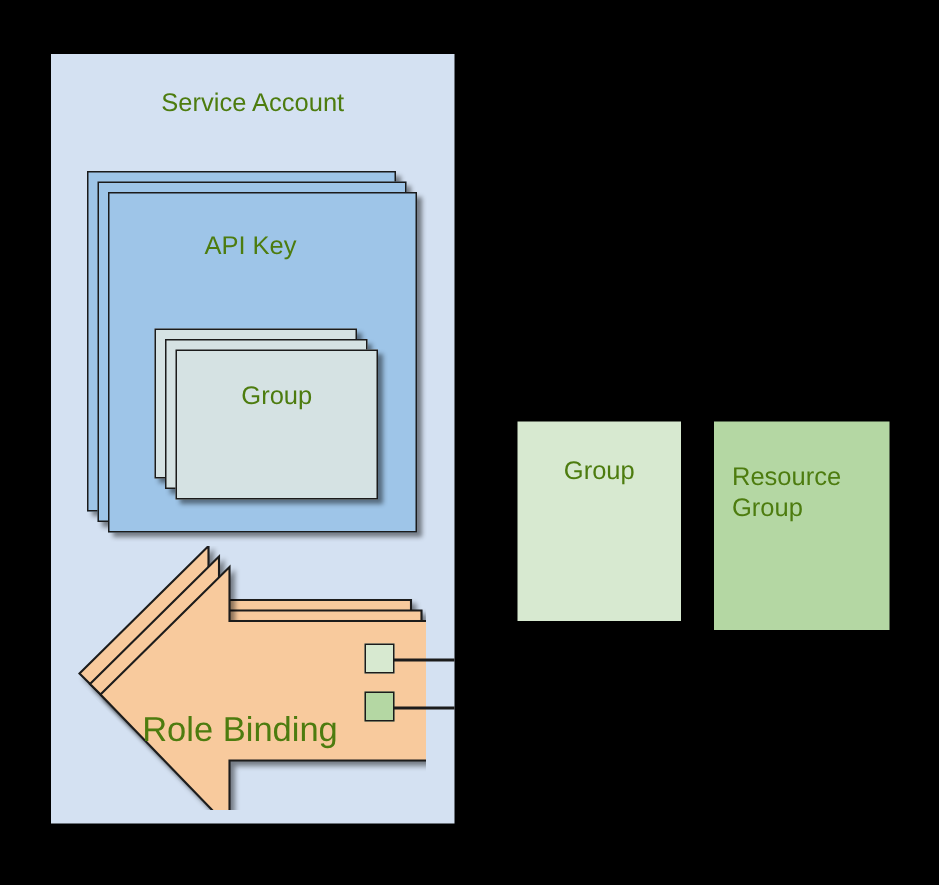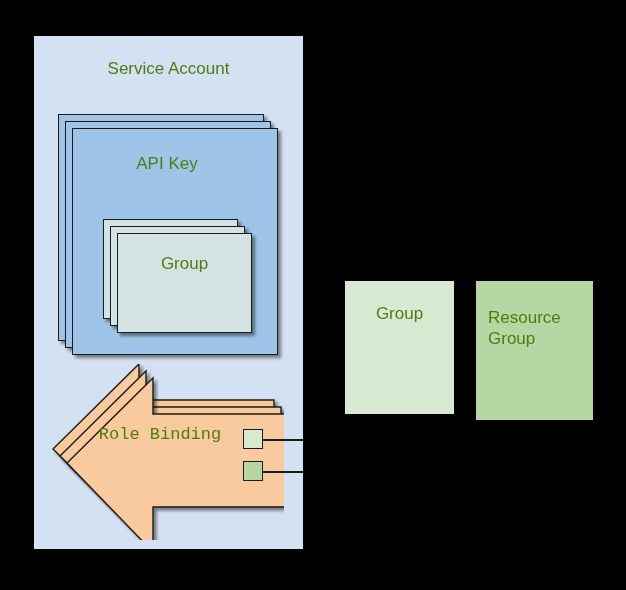--- a/index.html
+++ b/index.html
@@ -26,21 +26,21 @@
   #apikey-front{left:72px;top:128px;width:206px;height:227px;}
   #apikey-title{left:72px;top:153px;width:190px;font-size:17px;}
 
   
   .token{background:#D5E2E3;}
   #token-back2{left:103px;top:219px;width:135px;height:100px;}
   #token-back1{left:110px;top:226px;width:135px;height:100px;}
   #token-front{left:117px;top:233px;width:135px;height:100px;}
   #token-title{left:117px;top:253px;width:135px;font-size:17px;}
   #rb-stack{position:absolute;left:44px;top:364px;width:240px;height:176px;}
-  #rb-label{left:70px;top:424px;width:180px;font-size:17px;text-align:center;font-family:Liberation Mono, monospace;}
+  #rb-label{left:70px;top:472px;width:180px;font-size:23px;text-align:center;}
 
   
   .chip{position:absolute;width:20px;height:20px;border:1.4px solid #1b1b1b;
         box-sizing:border-box;}
   #chip-role{left:243px;top:429px;background:#D7E9D0;}
   #chip-rg{left:243px;top:461px;background:#B4D7A3;}
 
   
   .conn{position:absolute;height:0;border-top:2.2px solid #1b1b1b;}
   #conn-role{left:262px;top:439px;width:41px;}

